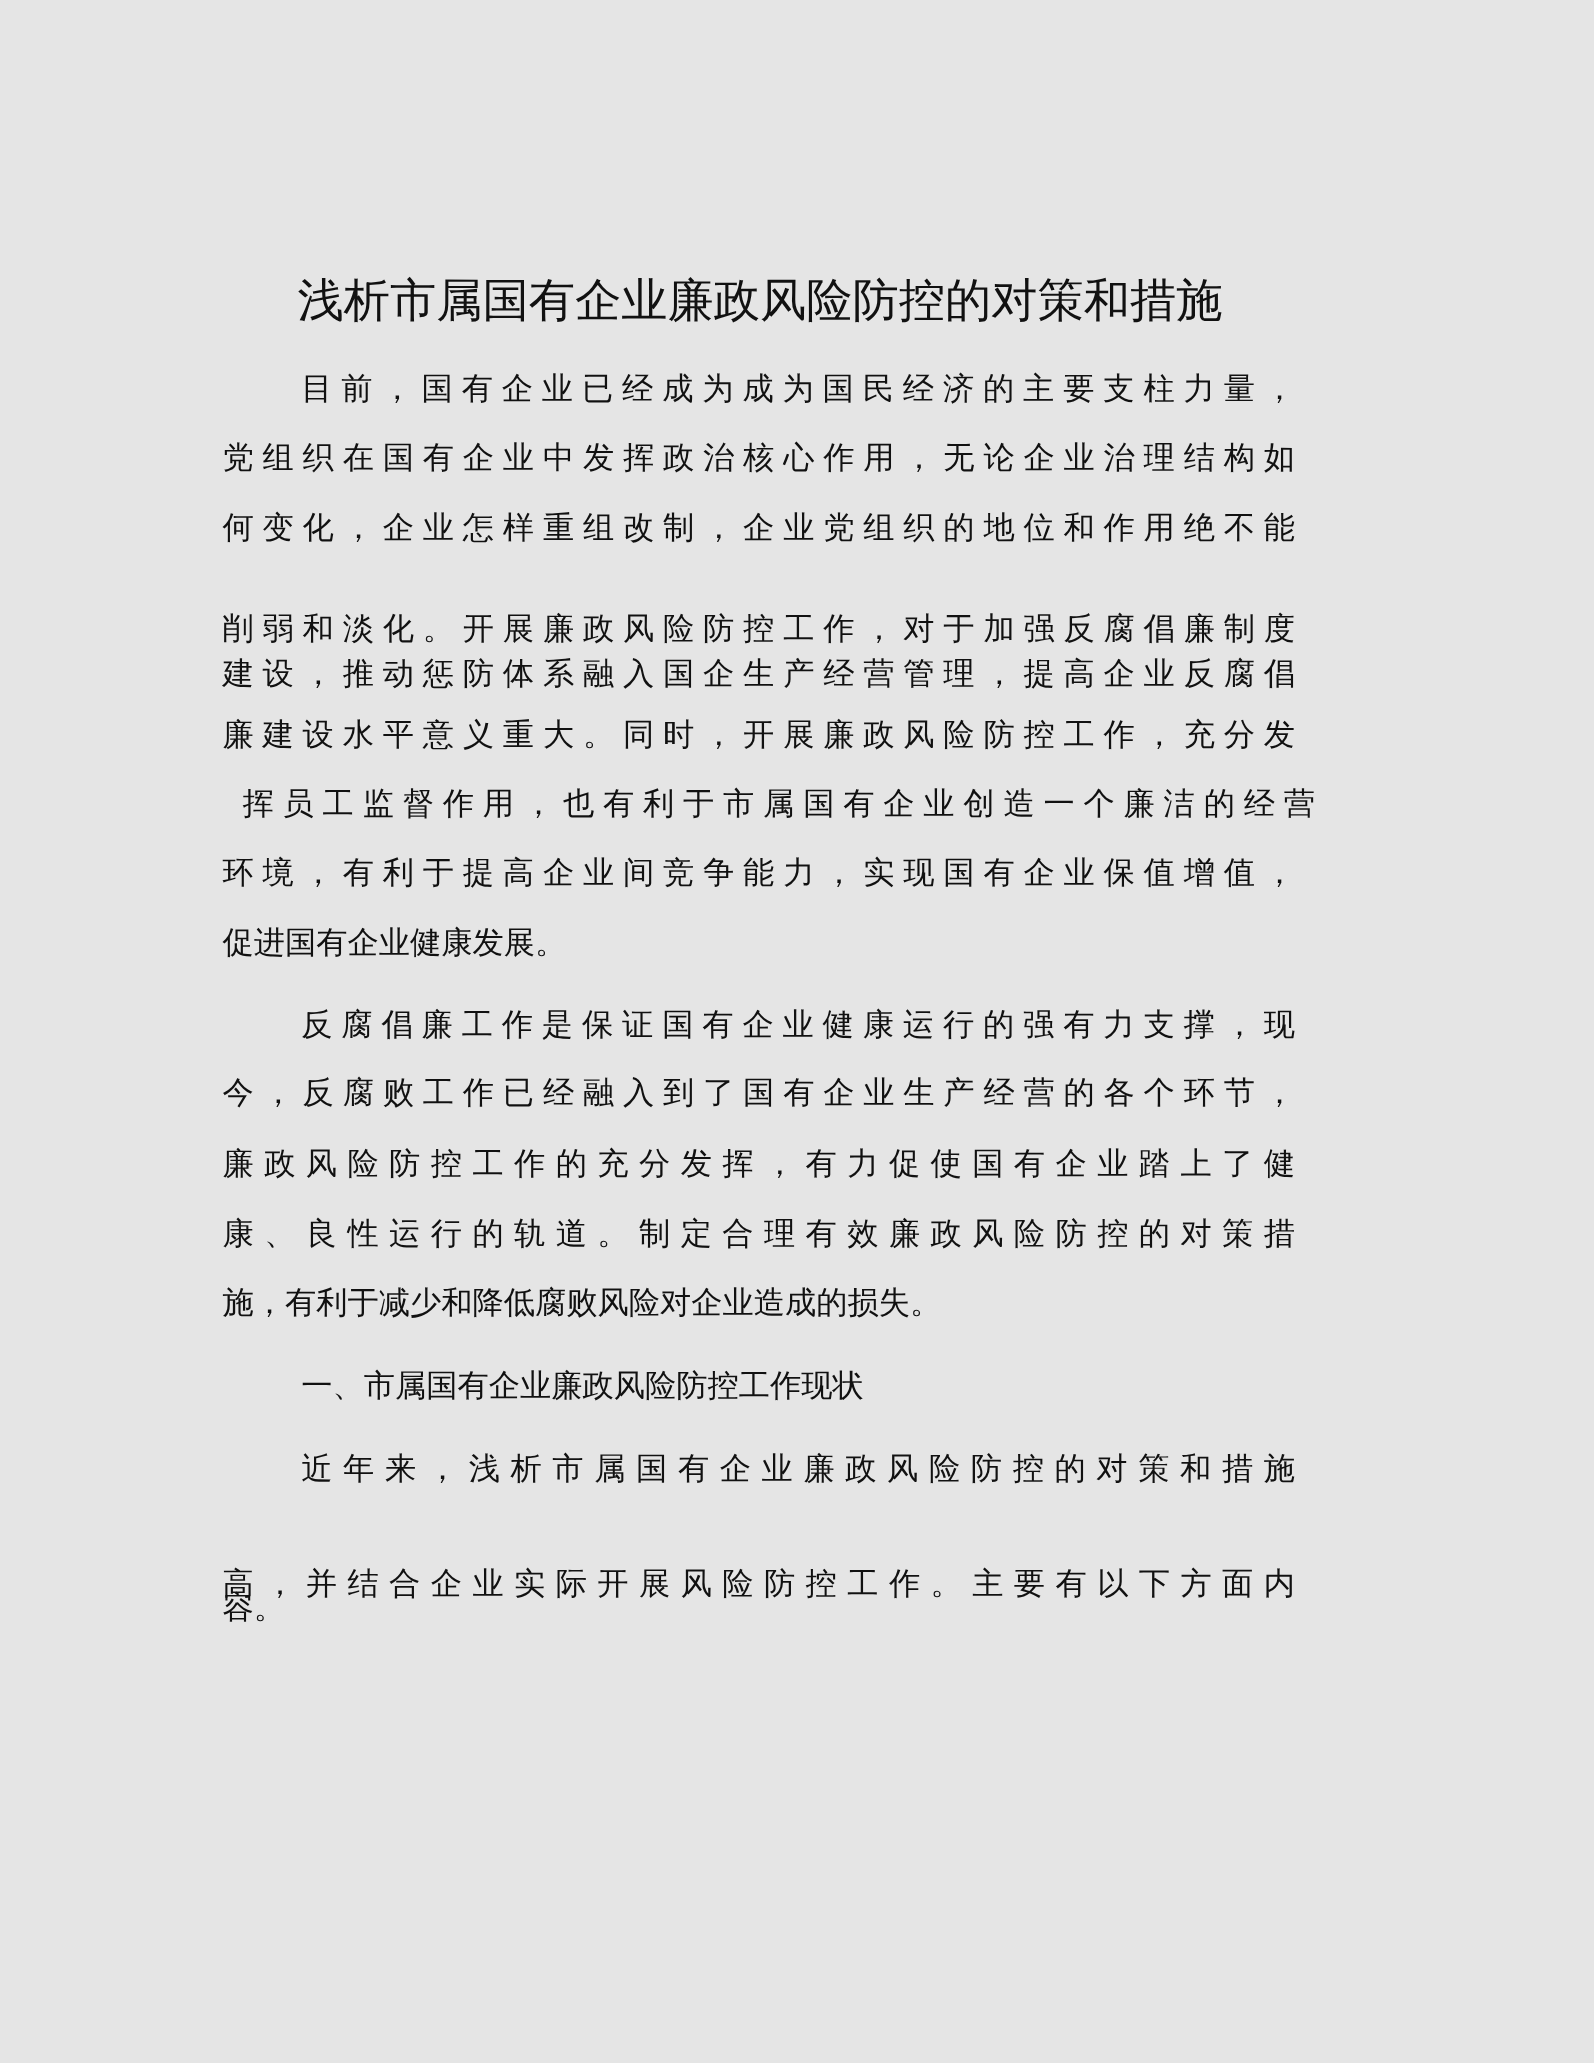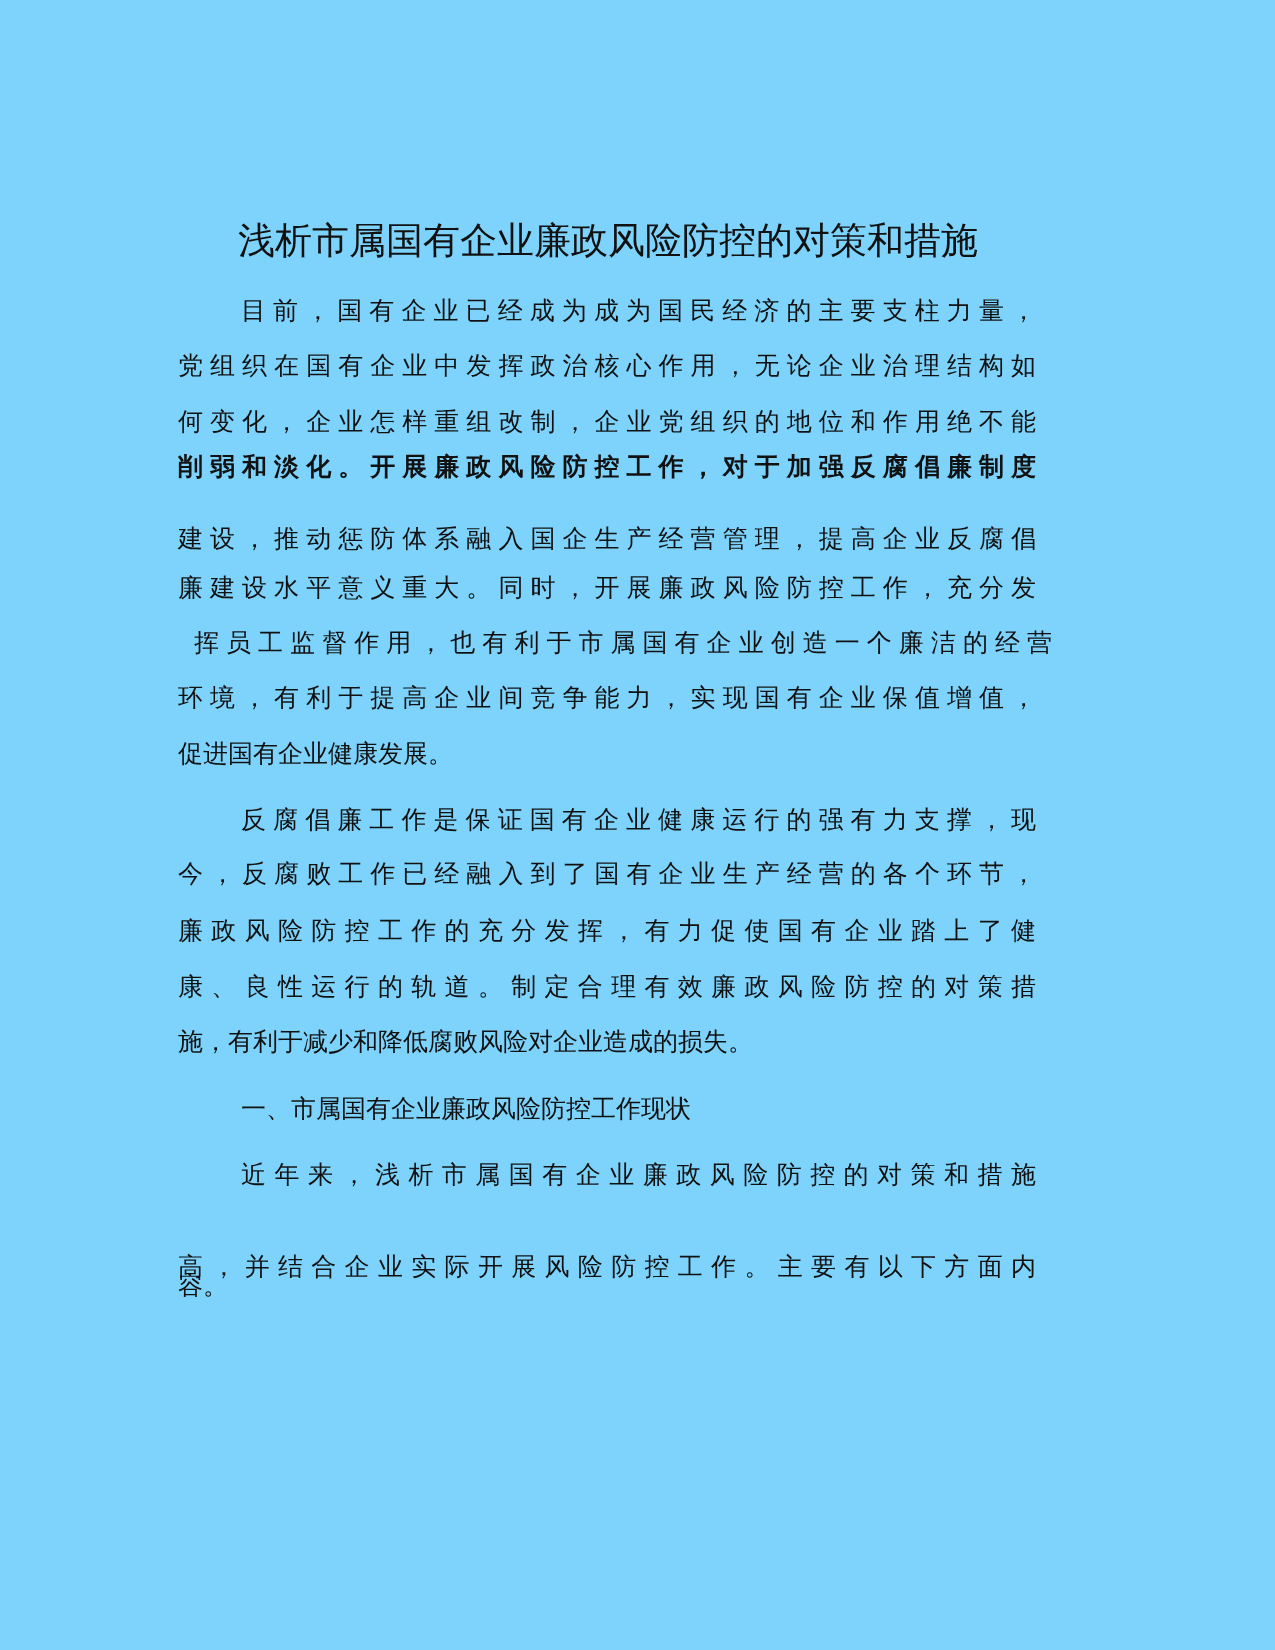--- a/index.html
+++ b/index.html
@@ -13,21 +13,21 @@
       position: relative;
       overflow: hidden;
       font-family: "DejaVu Sans", "Liberation Sans", sans-serif;
       color: #111111;
     }
     .page {
       position: absolute;
       left: 0; top: 0;
       width: 1275px;
       height: 1650px;
-      background: #7dd3fc;
+      background: #e5e5e5;
     }
     .title {
       position: absolute;
       left: 178px;
       width: 860px;
       top: 216px;
       height: 50px;
       font-size: 37px;
       line-height: 50px;
       text-align: center;
@@ -60,21 +60,21 @@
 <body>
 
 <div class="page">
 
   <h1 class="title">浅析市属国有企业廉政风险防控的对策和措施</h1>
 
   <div>
     <p class="line indent" style="top:289px;">目前，国有企业已经成为成为国民经济的主要支柱力量，</p>
     <p class="line" style="top:344px;">党组织在国有企业中发挥政治核心作用，无论企业治理结构如</p>
     <p class="line" style="top:400px;">何变化，企业怎样重组改制，企业党组织的地位和作用绝不能</p>
-    <p class="line" style="top:445px;font-weight:bold;">削弱和淡化。开展廉政风险防控工作，对于加强反腐倡廉制度</p>
+    <p class="line" style="top:481px;">削弱和淡化。开展廉政风险防控工作，对于加强反腐倡廉制度</p>
     <p class="line" style="top:517px;">建设，推动惩防体系融入国企生产经营管理，提高企业反腐倡</p>
     <p class="line" style="top:566px;">廉建设水平意义重大。同时，开展廉政风险防控工作，充分发</p>
     <p class="line" style="top:621px;margin-left:16px;">挥员工监督作用，也有利于市属国有企业创造一个廉洁的经营</p>
     <p class="line" style="top:676px;">环境，有利于提高企业间竞争能力，实现国有企业保值增值，</p>
     <p class="line last" style="top:732px;">促进国有企业健康发展。</p>
   </div>
 
   <div>
     <p class="line indent" style="top:798px;">反腐倡廉工作是保证国有企业健康运行的强有力支撑，现</p>
     <p class="line" style="top:854px;font-family:Liberation Mono, monospace;">今，反腐败工作已经融入到了国有企业生产经营的各个环节，</p>

